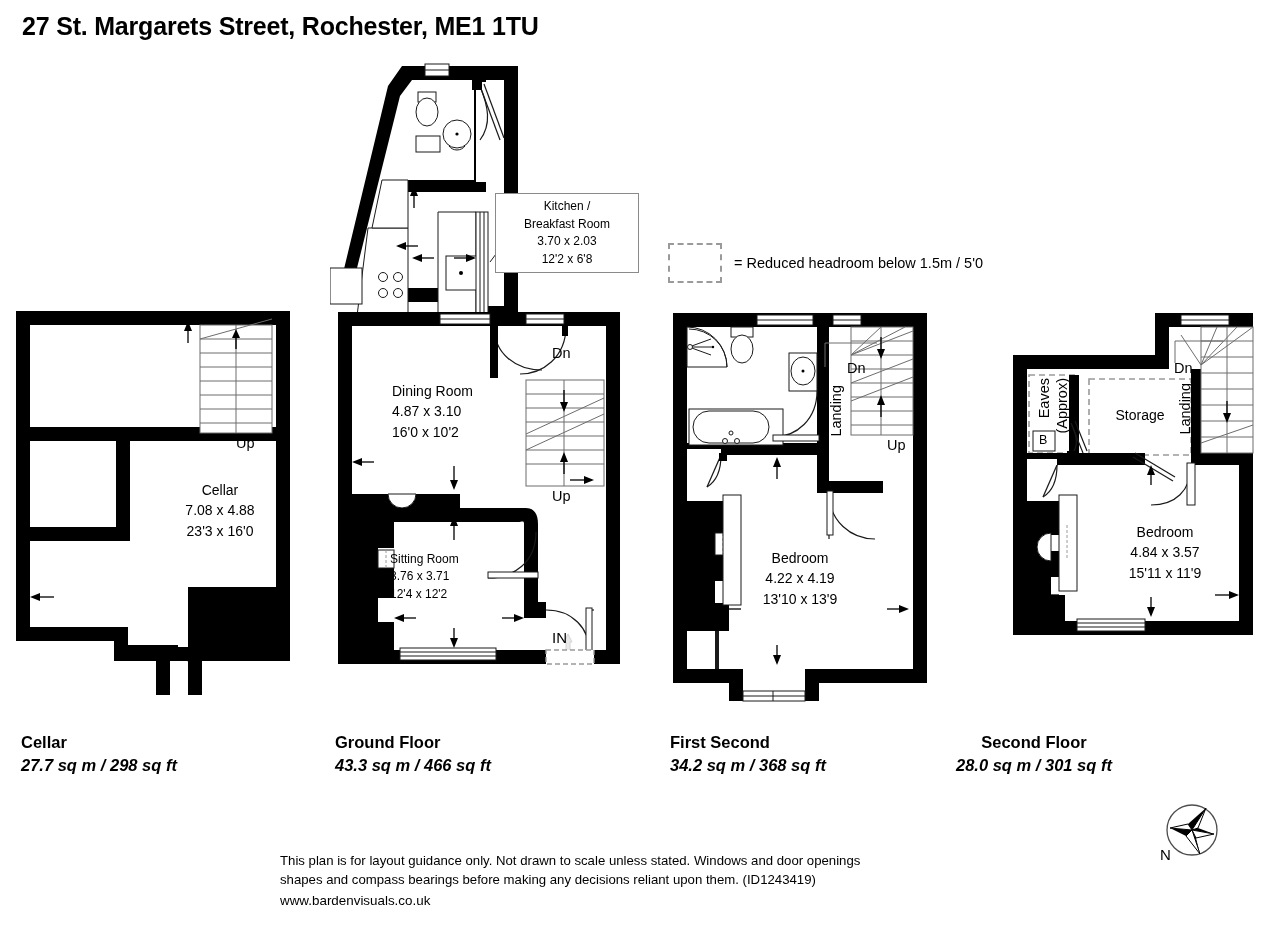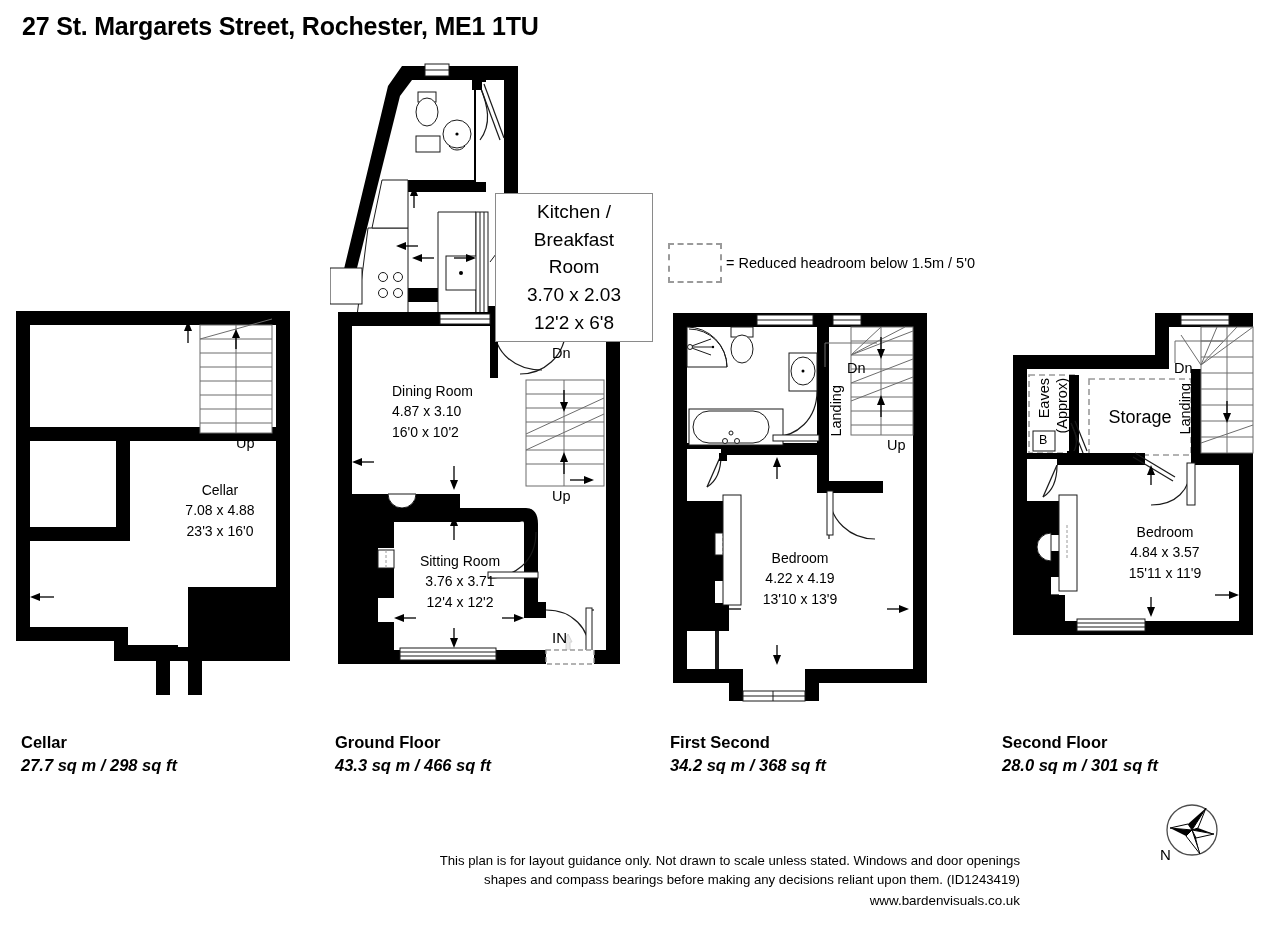--- a/index.html
+++ b/index.html
@@ -49,21 +49,21 @@
   .floor-caption .cap-name { display: block; }
   .floor-caption .cap-area { display: block; font-style: italic; }
 
   
   #headroom-legend {
     position: absolute;
     left: 668px;
     top: 243px;
     display: flex;
     align-items: center;
-    gap: 4px;
+    gap: 12px;
   }
   #headroom-legend .swatch {
     width: 54px;
     height: 40px;
     border: 2px dashed #9a9a9a;
     box-sizing: border-box;
   }
   #headroom-legend .legend-text {
     font-size: 14.5px;
     white-space: nowrap;
@@ -79,21 +79,21 @@
     white-space: nowrap;
   }
   #area-summary div { display: block; }
 
   
   #disclaimer {
     position: absolute;
     left: 280px;
     top: 852px;
     width: 740px;
-    text-align: right;
+    text-align: left;
     font-size: 13.2px;
     line-height: 1.43;
   }
   #disclaimer .line { display: block; }
   #disclaimer .website {
     display: block;
     font-weight: normal;
     margin-top: 1px;
     font-size: 13.4px;
   }
@@ -402,34 +402,34 @@
       <polygon points="124,454 120,464 128,464" fill="#000000"></polygon>
       <polygon points="64,556 74,552 74,560" fill="#000000"></polygon>
       <polygon points="194,556 184,552 184,560" fill="#000000"></polygon>
       <polygon points="124,586 120,576 128,576" fill="#000000"></polygon>
 
       <g stroke="#1a1a1a" stroke-width="1" fill="none">
         <line x1="160" y1="200" x2="178" y2="176"></line>
       </g>
     </svg>
 
-    <div style="position:absolute; left:165px; top:131px; width:110px; padding:4px 23px; border:1px solid #8a8a8a; background:#ffffff; text-align:center; font-size:19px; line-height:1.46;">
+    <div style="position:absolute; left:165px; top:131px; width:110px; padding:4px 16px; border:1px solid #8a8a8a; background:#ffffff; text-align:center; font-size:12px; line-height:1.46;">
       <div>Kitchen /</div>
       <div>Breakfast Room</div>
       <div>3.70 x 2.03</div>
       <div>12'2 x 6'8</div>
     </div>
 
     <div style="position:absolute; left:62px; top:319px; width:140px; font-size:14px; line-height:1.45;">
       <div>Dining Room</div>
       <div>4.87 x 3.10</div>
       <div>16'0 x 10'2</div>
     </div>
 
-    <div style="position:absolute; left:60px; top:489px; width:140px; text-align:center; font-size:14px; line-height:1.45;">
+    <div style="position:absolute; left:60px; top:489px; width:140px; font-size:12px; line-height:1.45;">
       <div>Sitting Room</div>
       <div>3.76 x 3.71</div>
       <div>12'4 x 12'2</div>
     </div>
 
     <div style="position:absolute; left:222px; top:283px; font-size:14.5px;">Dn</div>
     <div style="position:absolute; left:222px; top:426px; font-size:14.5px;">Up</div>
 
     <div style="position:absolute; left:222px; top:567px; font-size:15px;">IN</div>
   </div>
@@ -677,21 +677,21 @@
       </g>
       <polygon points="146,160 142,170 150,170" fill="#000000"></polygon>
       <polygon points="28,290 38,286 38,294" fill="#000000"></polygon>
       <polygon points="234,290 224,286 224,294" fill="#000000"></polygon>
       <polygon points="146,312 142,302 150,302" fill="#000000"></polygon>
     </svg>
 
     <div style="position:absolute; left:31px; top:73px; font-size:14.5px; writing-mode:vertical-rl; transform:rotate(180deg);">Eaves</div>
     <div style="position:absolute; left:49px; top:73px; font-size:14.5px; writing-mode:vertical-rl; transform:rotate(180deg);">(Approx)</div>
     <div style="position:absolute; left:34px; top:128px; font-size:12.5px;">B</div>
-    <div style="position:absolute; left:90px; top:102px; width:90px; text-align:center; font-size:18px;">Storage</div>
+    <div style="position:absolute; left:90px; top:102px; width:90px; text-align:center; font-size:14px;">Storage</div>
     <div style="position:absolute; left:169px; top:55px; font-size:14.5px;">Dn</div>
     <div style="position:absolute; left:172px; top:78px; font-size:14.5px; writing-mode:vertical-rl; transform:rotate(180deg);">Landing</div>
 
     <div style="position:absolute; left:90px; top:217px; width:140px; text-align:center; font-size:14px; line-height:1.45;">
       <div>Bedroom</div>
       <div>4.84 x 3.57</div>
       <div>15'11 x 11'9</div>
     </div>
   </div>
 
@@ -705,21 +705,21 @@
     <span class="cap-area">27.7 sq m / 298 sq ft</span>
   </div>
   <div class="floor-caption" style="left:335px; top:731px;">
     <span class="cap-name">Ground Floor</span>
     <span class="cap-area">43.3 sq m / 466 sq ft</span>
   </div>
   <div class="floor-caption" style="left:670px; top:731px;">
     <span class="cap-name">First Second</span>
     <span class="cap-area">34.2 sq m / 368 sq ft</span>
   </div>
-  <div class="floor-caption" style="left:1002px; top:731px;">
+  <div class="floor-caption" style="left:956px; top:731px;text-align:center;">
     <span class="cap-name">Second Floor</span>
     <span class="cap-area">28.0 sq m / 301 sq ft</span>
   </div>
 
 
   <div id="disclaimer">
     <span class="line">This plan is for layout guidance only. Not drawn to scale unless stated. Windows and door openings</span>
     <span class="line">shapes and compass bearings before making any decisions reliant upon them. (ID1243419)</span>
     <span class="website">www.bardenvisuals.co.uk</span>
   </div>

